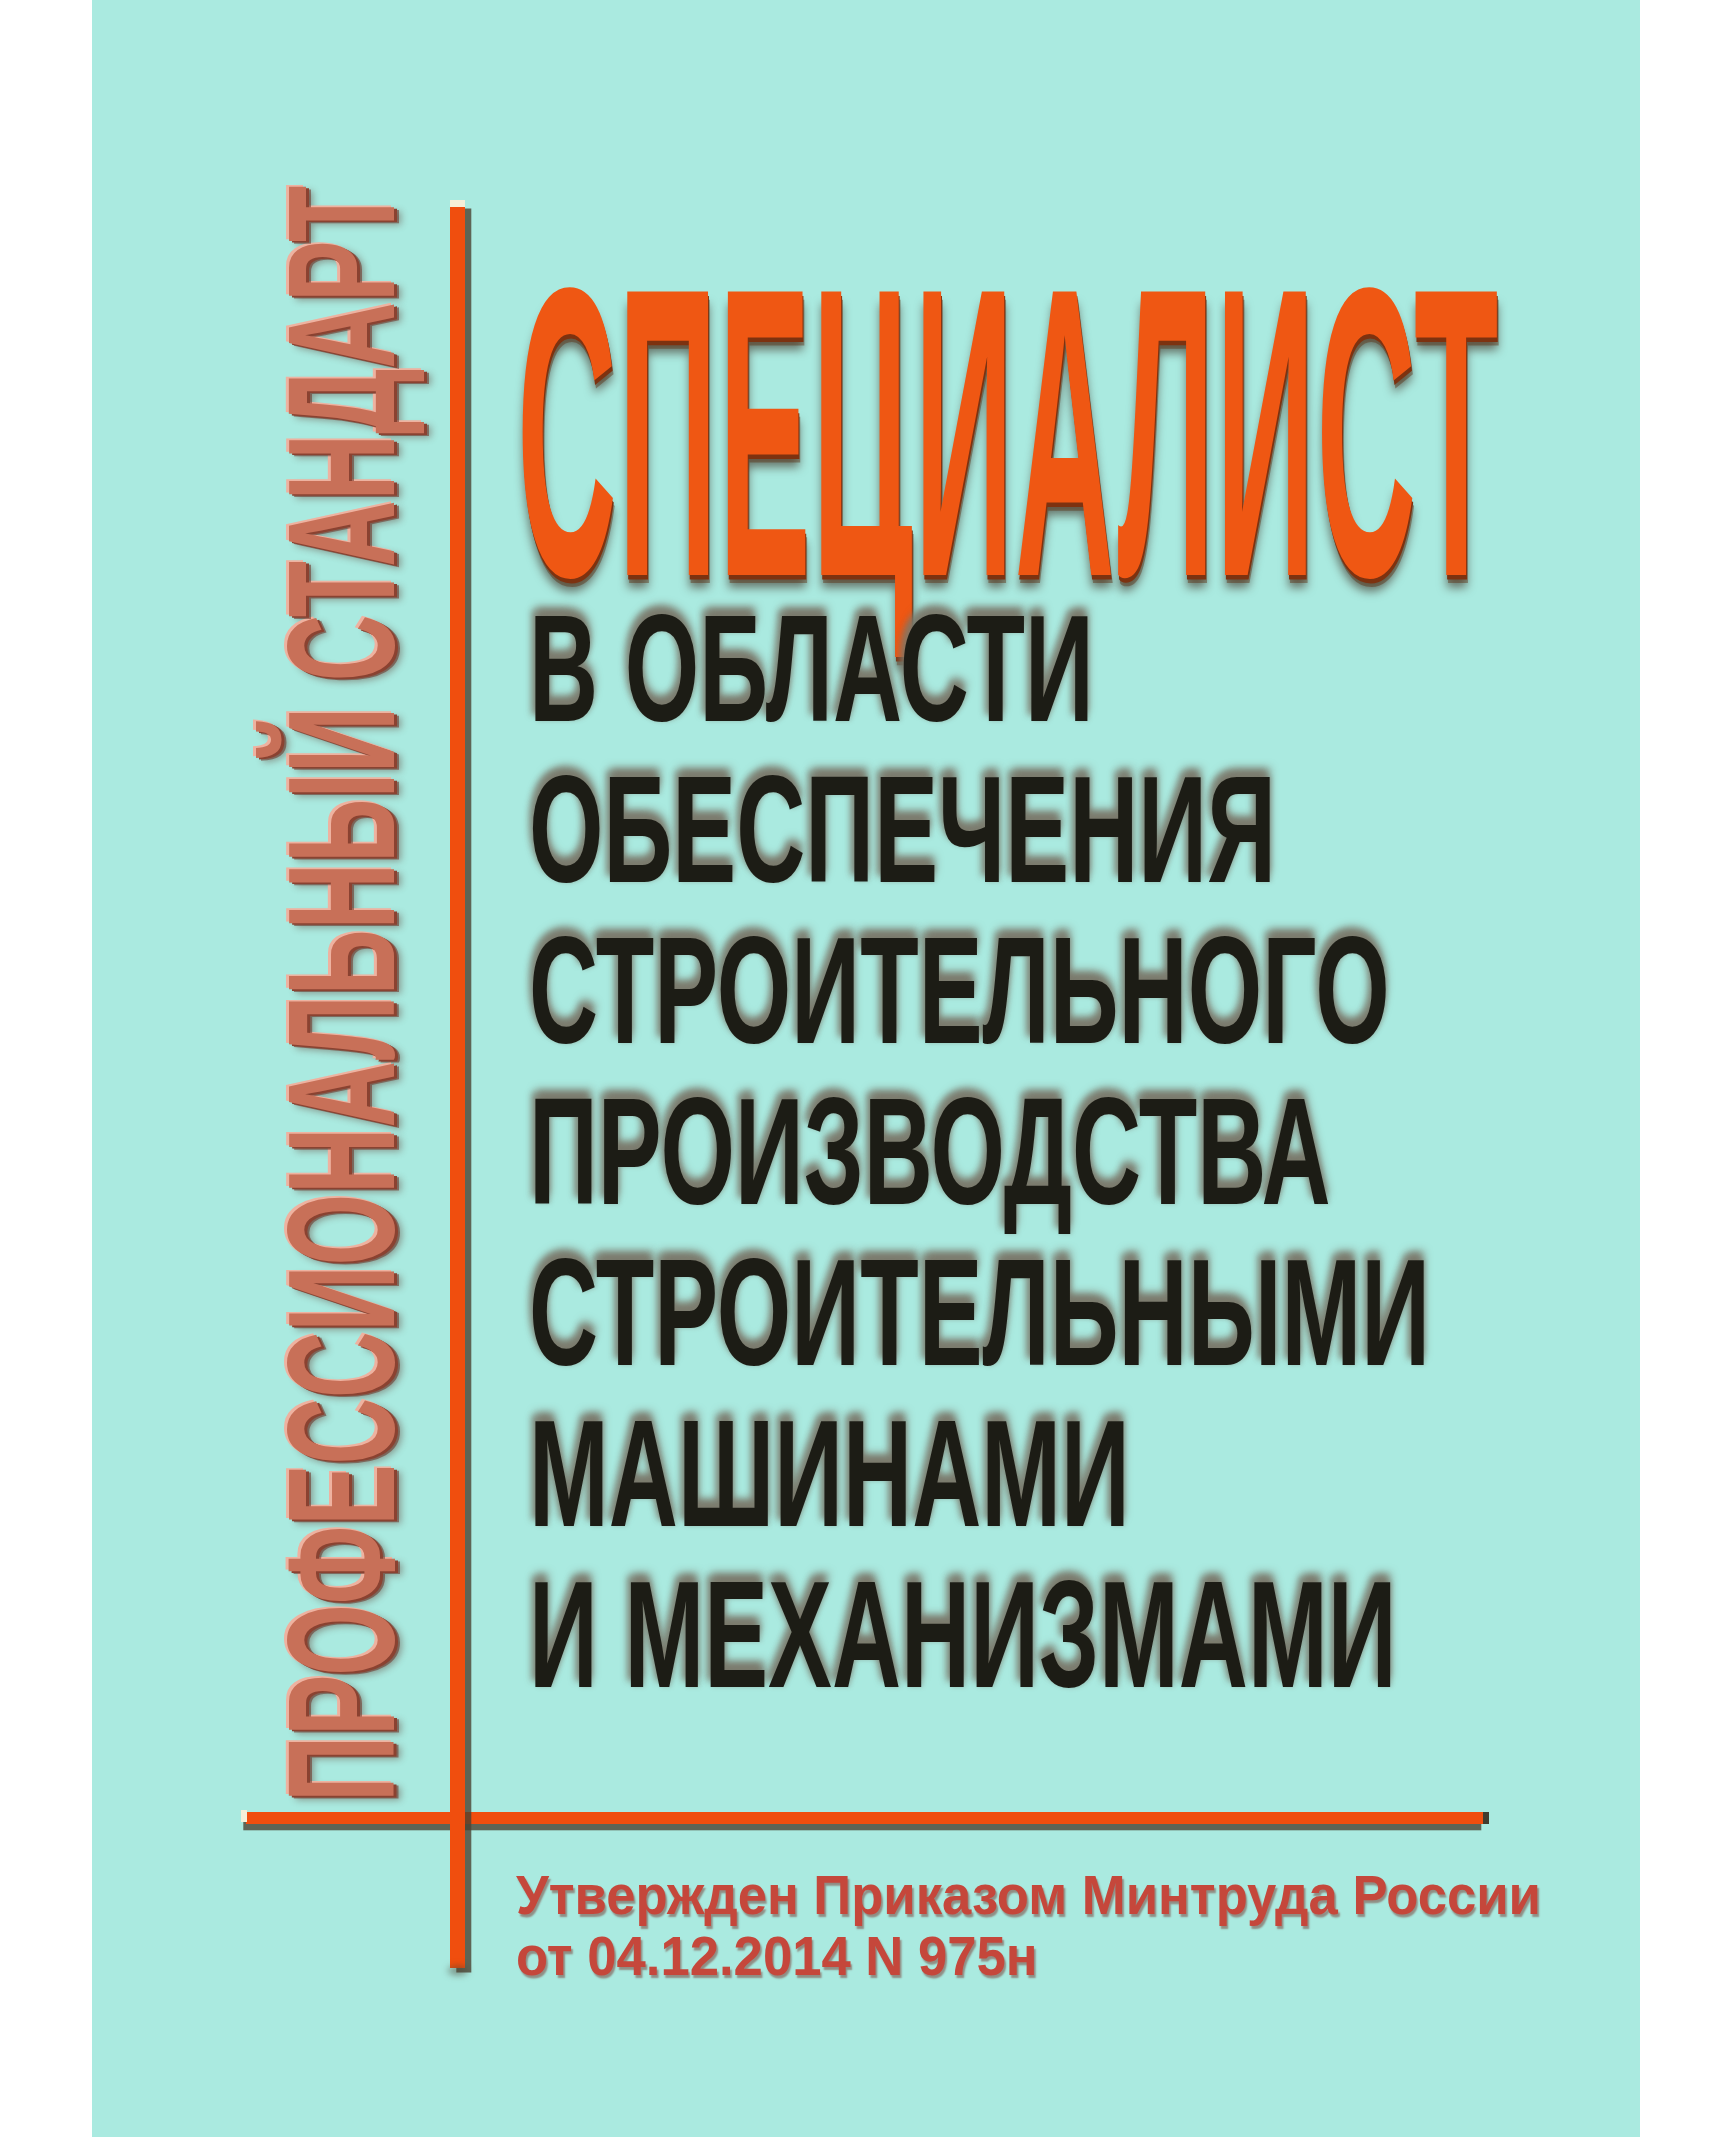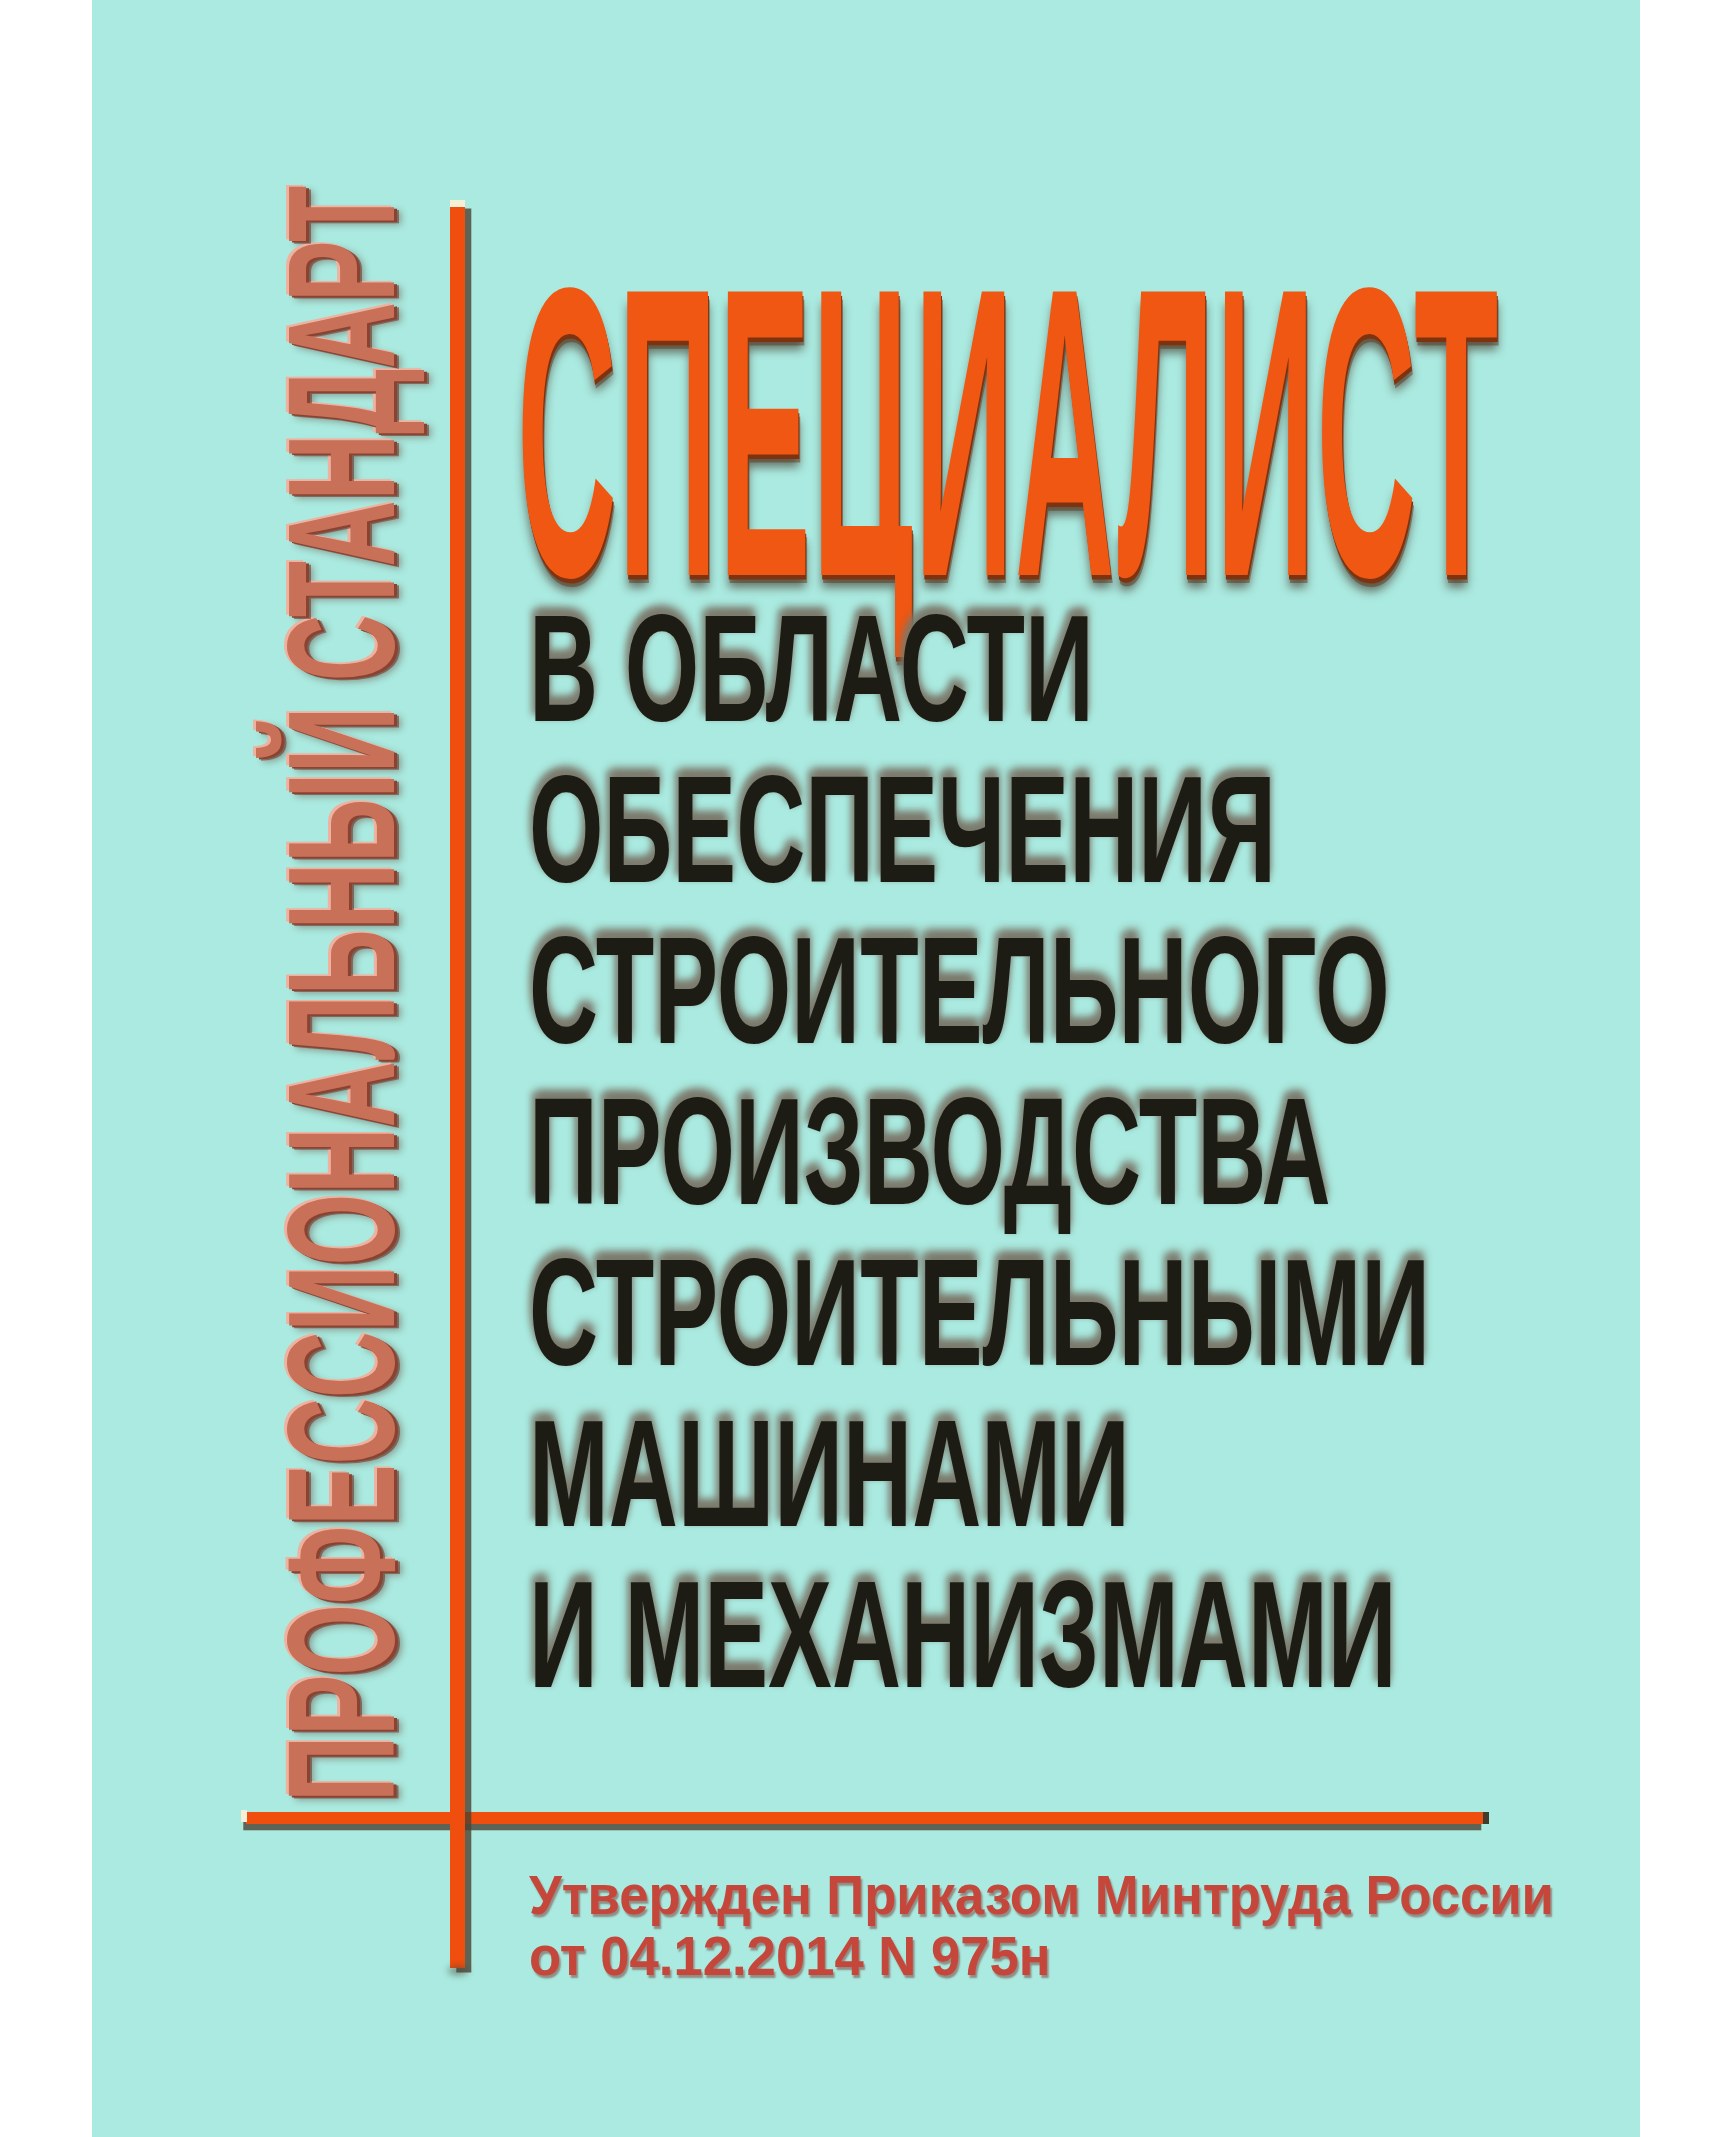--- a/index.html
+++ b/index.html
@@ -71,21 +71,21 @@
     color:#c87058;
     transform:rotate(-90deg) scaleX(0.605);transform-origin:0 0;
     text-shadow:
       -2.7px 2.7px 0 #8a4231,
       -4.5px 4.5px 0 rgba(110,48,34,0.55),
       2.7px -2.7px 0 #eeb2a0,
       -7.2px 7.2px 9px rgba(95,60,48,0.45);
   }
   
   #approval{
-    position:absolute;left:529px;top:1864px;
+    position:absolute;left:516px;top:1864px;
     font-size:56px;line-height:61px;font-weight:bold;
     color:#c5473b;white-space:nowrap;
   }
   #approval .ln{
     transform:scaleX(0.94);transform-origin:0 50%;
     text-shadow:1.8px 2.7px 1.8px rgba(112,28,20,0.45);
   }
 </style>
 </head>
 <body>

